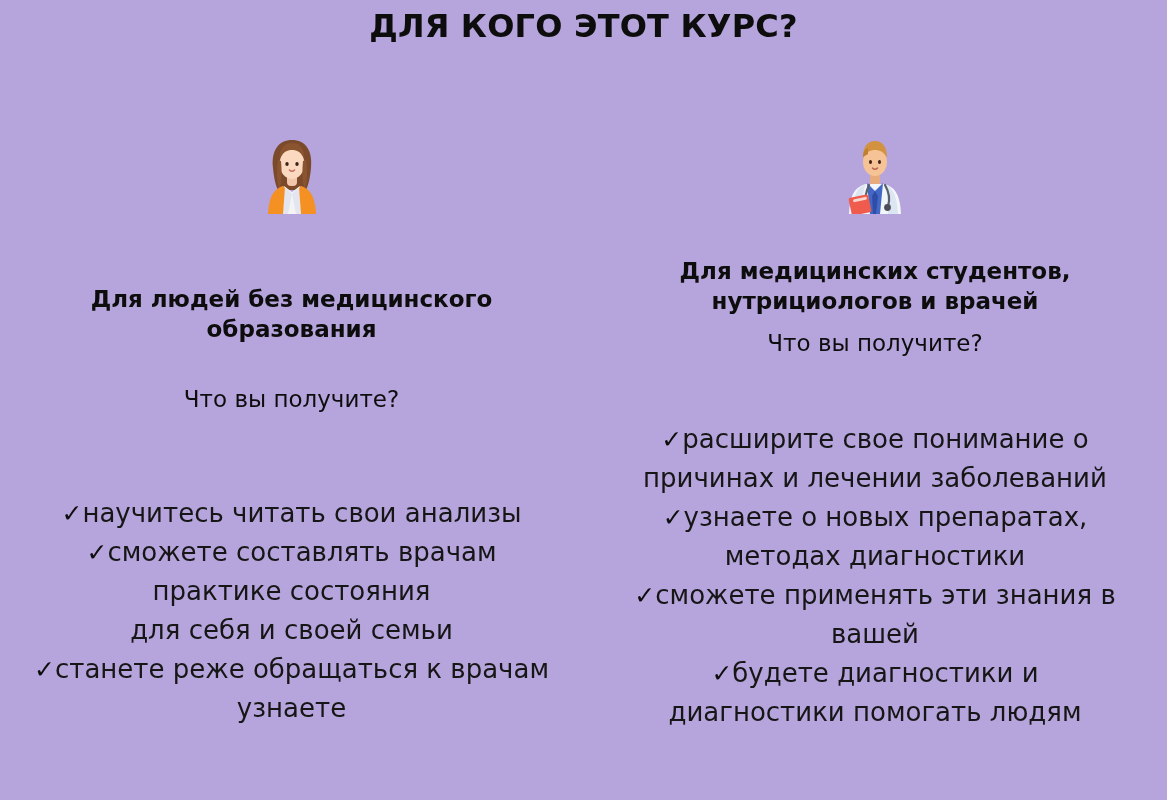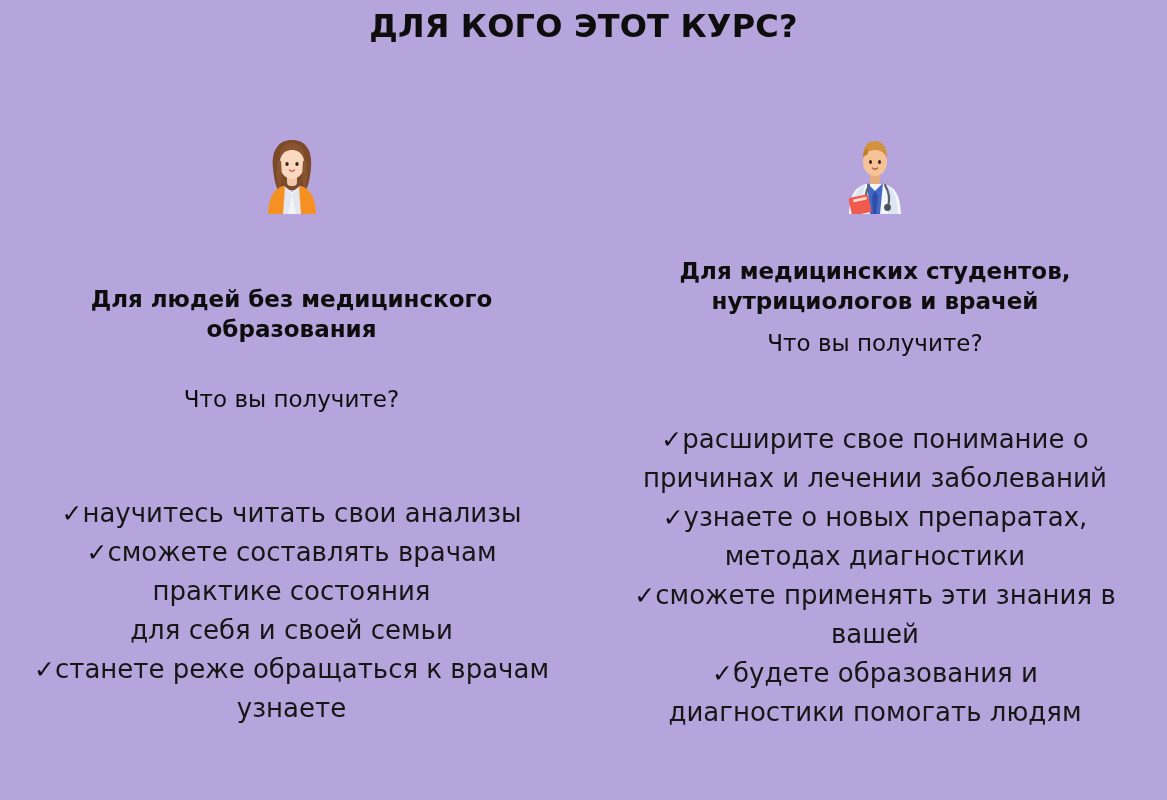--- a/index.html
+++ b/index.html
@@ -224,20 +224,20 @@
 
       <div class="column-subheading">Что вы получите?</div>
 
       <ul class="benefit-list">
         <li class="benefit-line"><span class="check-mark">✓</span><span>расширите свое понимание о</span></li>
         <li class="benefit-line"><span class="check-mark"></span><span>причинах и лечении заболеваний</span></li>
         <li class="benefit-line"><span class="check-mark">✓</span><span>узнаете о новых препаратах,</span></li>
         <li class="benefit-line"><span class="check-mark"></span><span>методах диагностики</span></li>
         <li class="benefit-line"><span class="check-mark">✓</span><span>сможете применять эти знания в</span></li>
         <li class="benefit-line"><span class="check-mark"></span><span>вашей</span></li>
-        <li class="benefit-line"><span class="check-mark">✓</span><span>будете образования и</span></li>
+        <li class="benefit-line"><span class="check-mark">✓</span><span>будете диагностики и</span></li>
         <li class="benefit-line"><span class="check-mark"></span><span>диагностики помогать людям</span></li>
       </ul>
 
     </div>
 
   </div>
 </div>
 
 </body></html>

